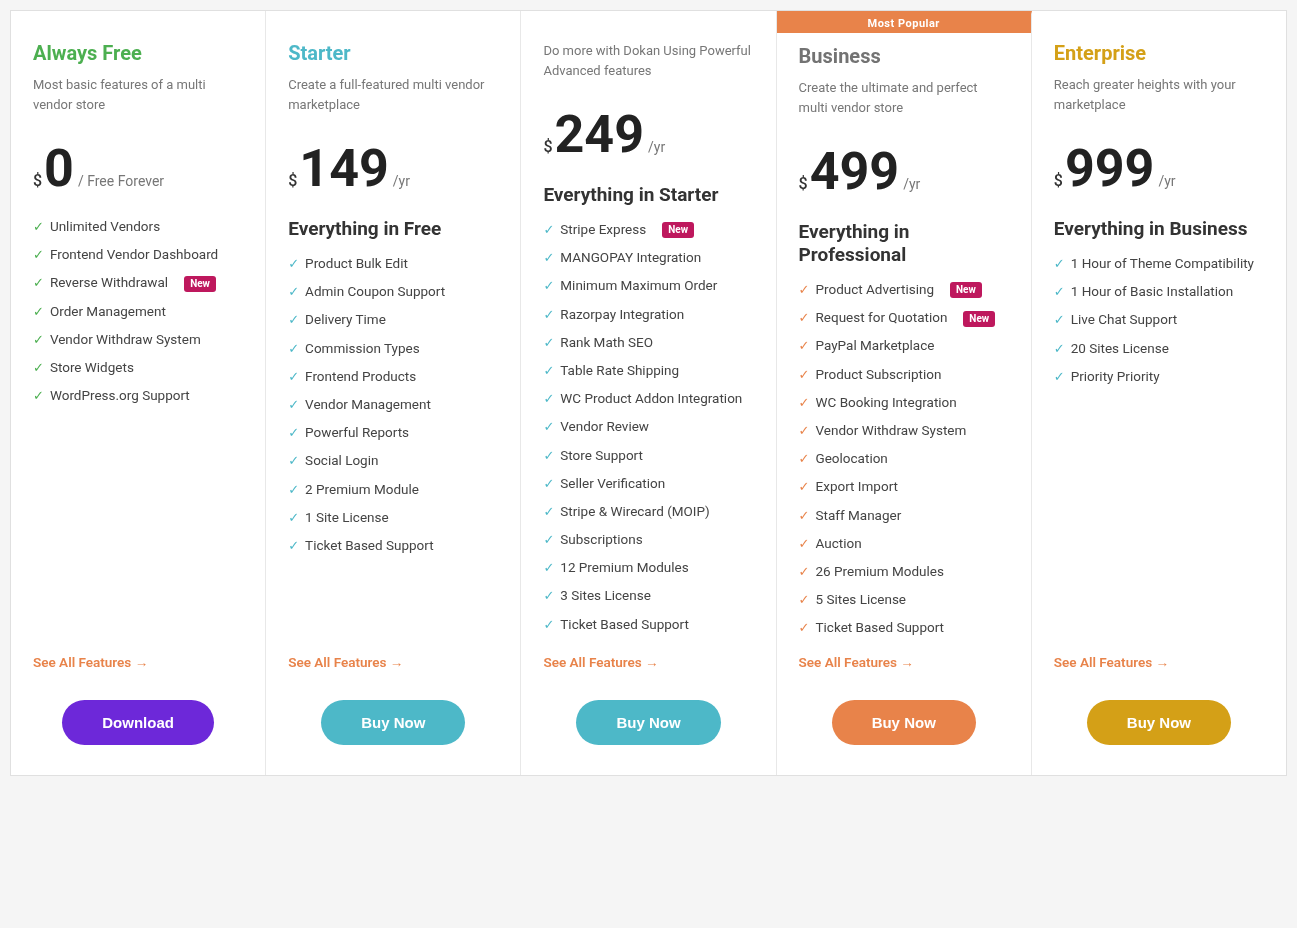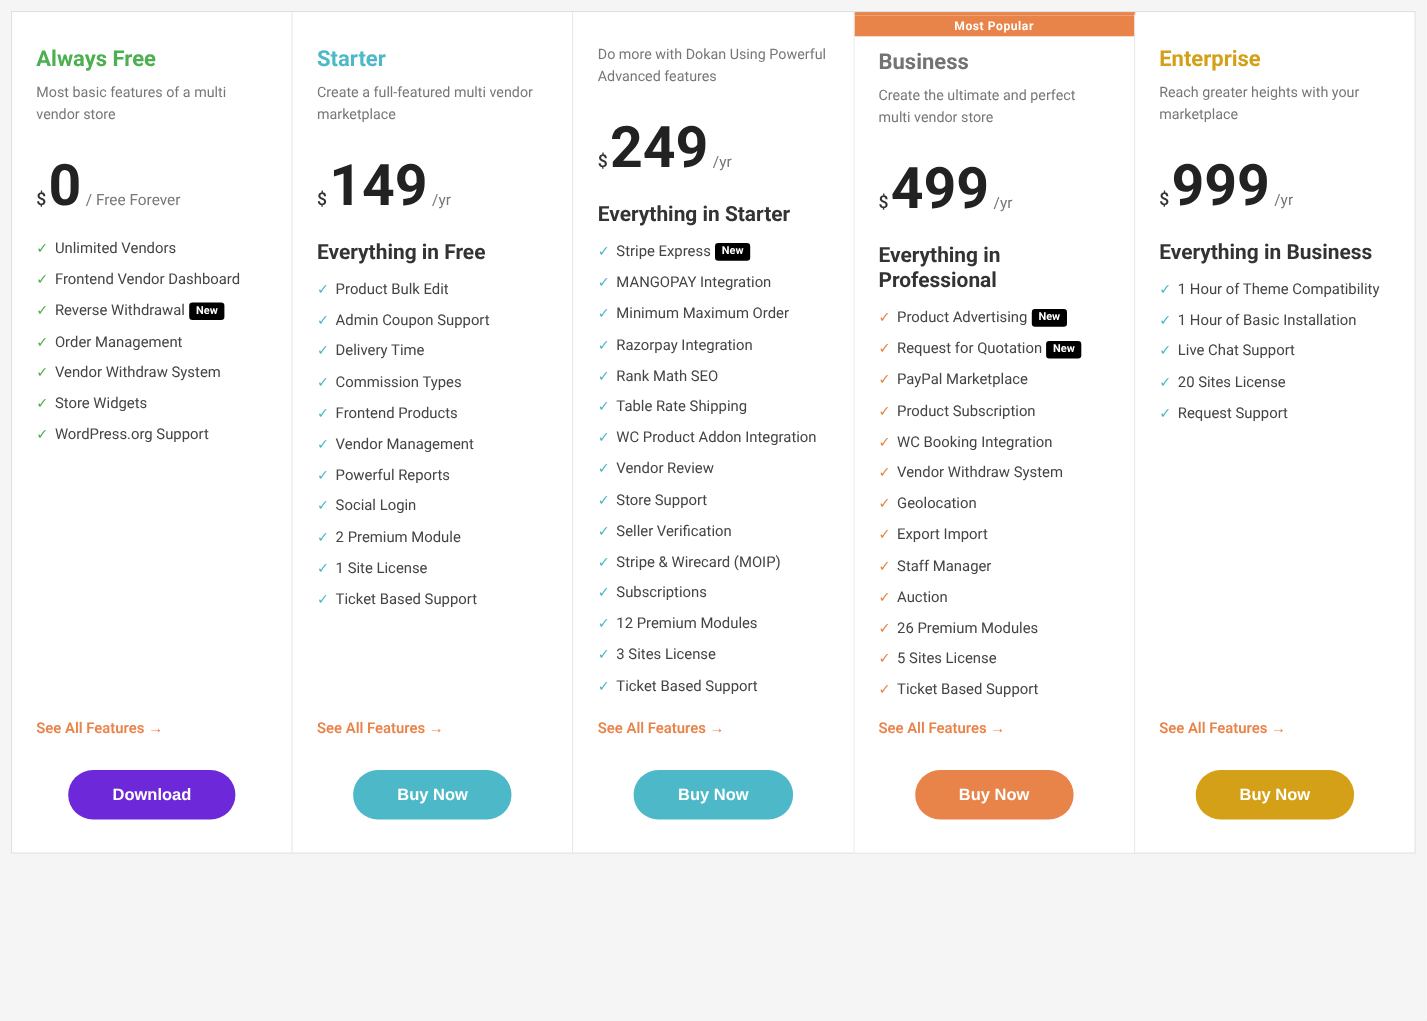--- a/index.html
+++ b/index.html
@@ -94,27 +94,27 @@
       color: #4db8c8;
       font-size: 13px;
       margin-top: 1px;
       flex-shrink: 0;
     }
     .check.orange { color: #e8834a; }
     .check.green { color: #4caf50; }
 
     .badge {
       display: inline-block;
-      background: #000000;
+      background: #be185d;
       color: white;
       font-size: 10px;
       font-weight: 700;
       padding: 1px 6px;
       border-radius: 3px;
-      margin-left: 4px;
+      margin-left: 16px;
       vertical-align: middle;
     }
     .see-all {
       color: #e8834a;
       font-size: 13.5px;
       font-weight: 600;
       text-decoration: none;
       display: inline-block;
       margin-top: 8px;
       cursor: pointer;
@@ -423,21 +423,21 @@
         <li>
         <span class="check ">✓</span>
         <span>Live Chat Support</span>
       </li>
         <li>
         <span class="check ">✓</span>
         <span>20 Sites License</span>
       </li>
         <li>
         <span class="check ">✓</span>
-        <span>Request Support</span>
+        <span>Priority Priority</span>
       </li>
       </ul>
       <a class="see-all">See All Features →</a>
       <div class="btn-row">
       <button class="btn btn-enterprise">Buy Now</button>
     </div>
     </div>
   </div>
 
 </body></html>

